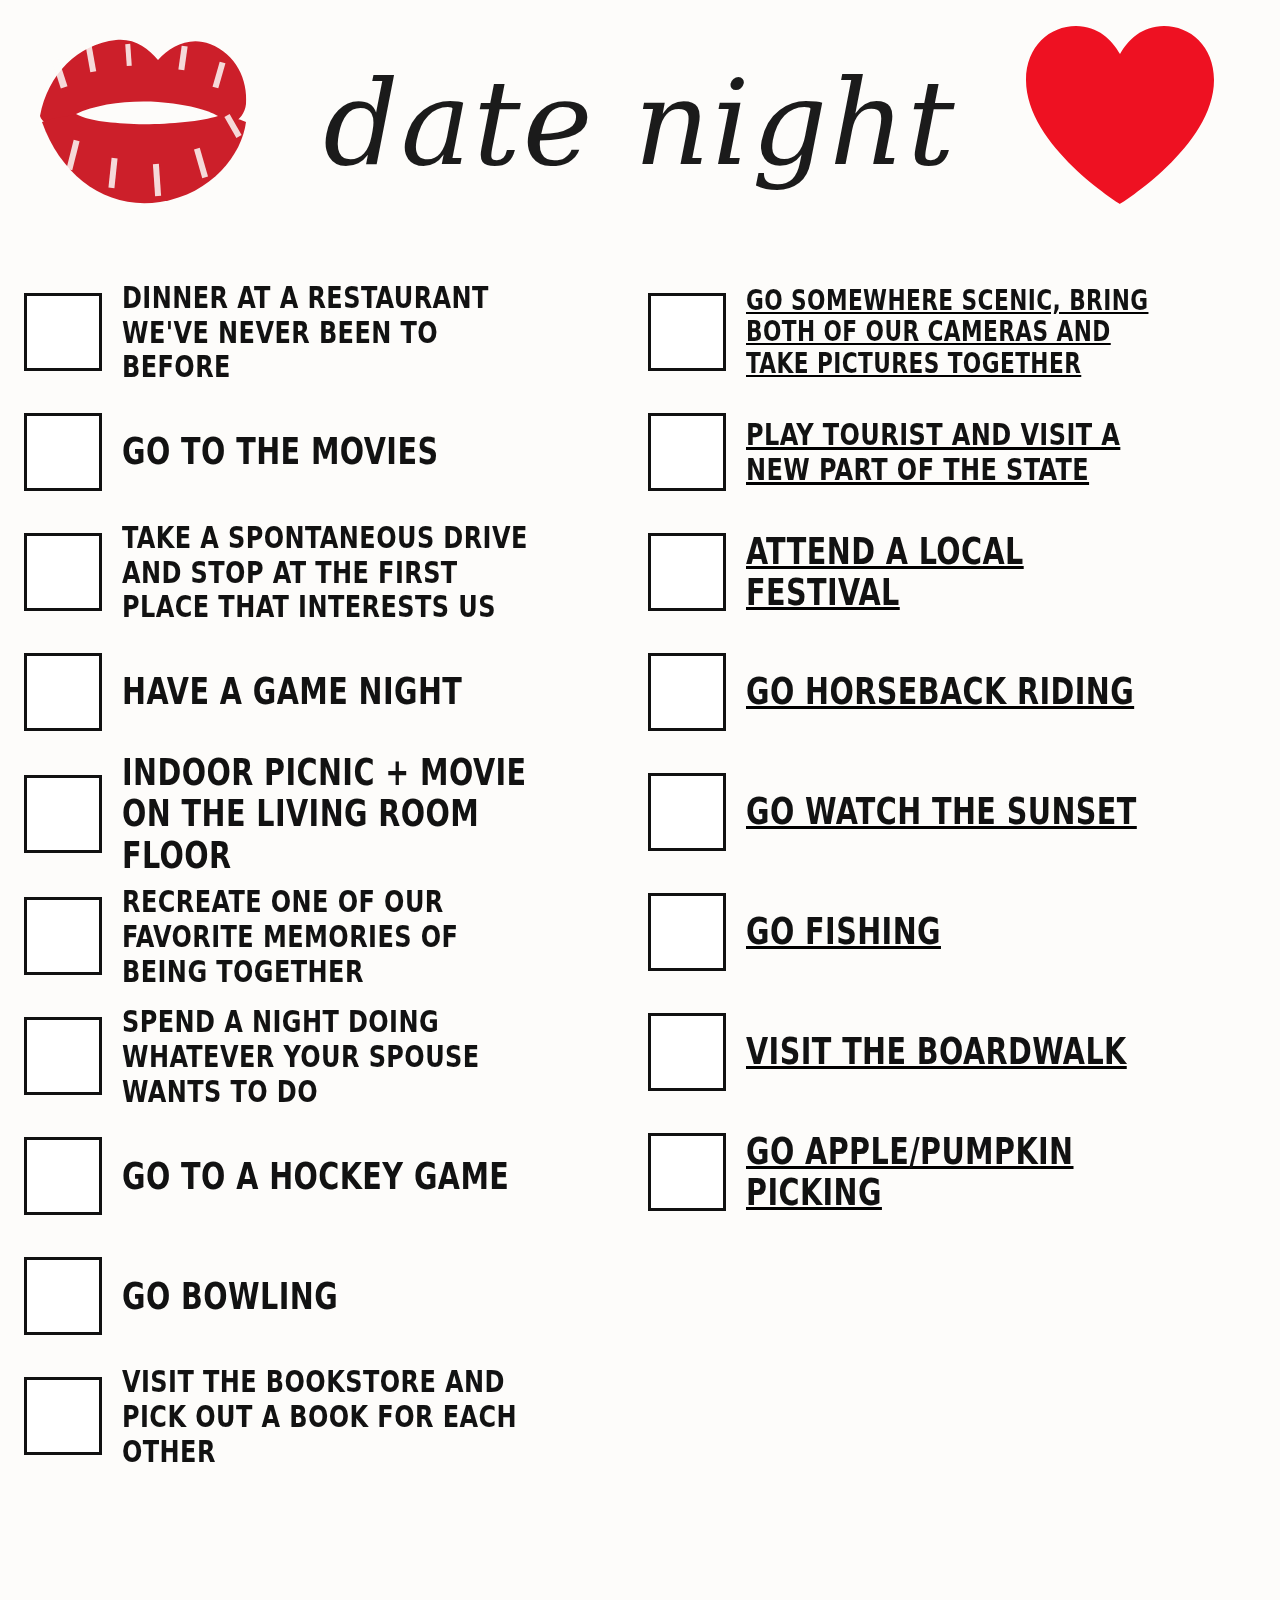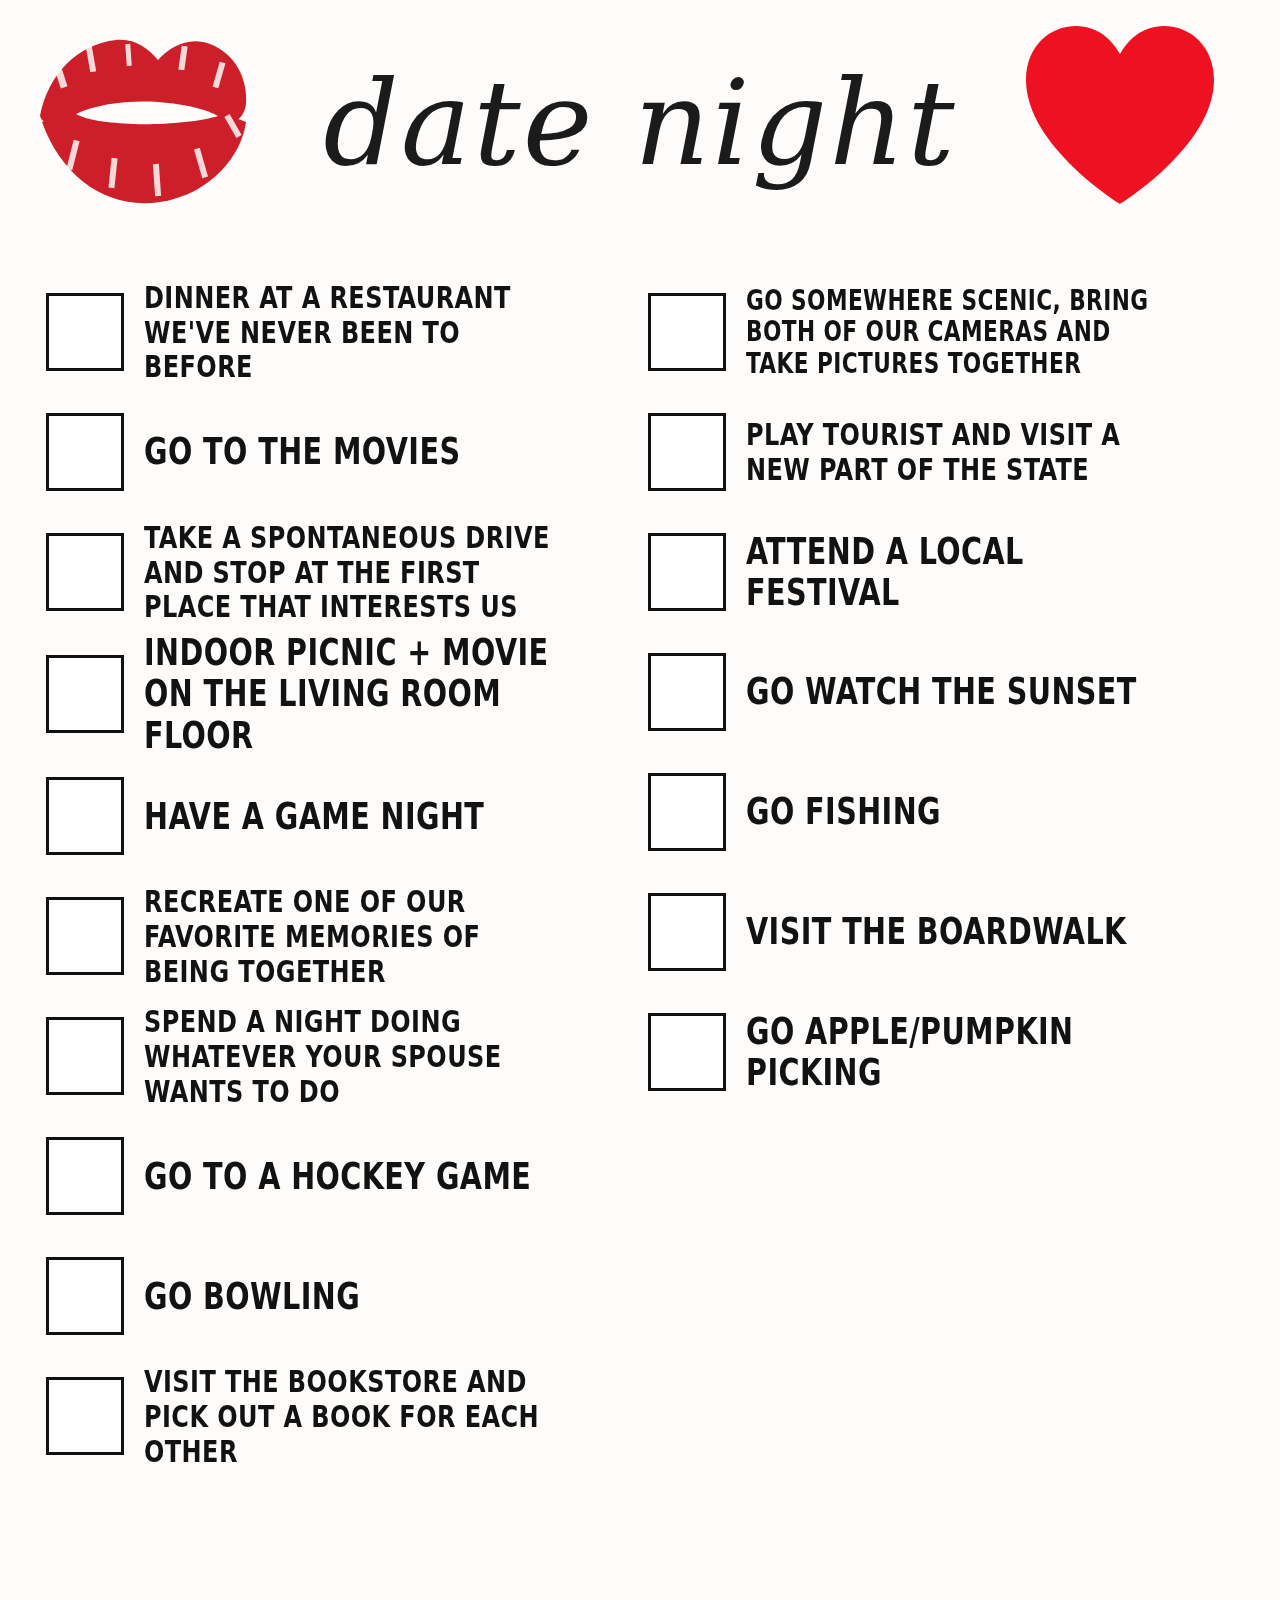--- a/index.html
+++ b/index.html
@@ -65,23 +65,23 @@
   .columns {
     position: absolute;
     top: 272px;
     left: 0;
     width: 1280px;
     display: flex;
   }
 
   .column {
     width: 640px;
-    padding: 0 18px 0 46px;
-  }
-  .column.right { padding-left: 8px; padding-right: 40px; }
+    padding: 0 18px 0 24px;
+  }
+  .column.right { padding-left: 8px; padding-right: 40px; text-decoration: underline; }
 
   .row {
     display: flex;
     align-items: center;
     min-height: 120px;
   }
 
   .checkbox {
     flex: 0 0 auto;
     width: 78px;
@@ -159,28 +159,28 @@
       <div class="row">
         <div class="checkbox"></div>
         <div class="label size-lg">GO TO THE MOVIES</div>
       </div>
       <div class="row">
         <div class="checkbox"></div>
         <div class="label size-md">TAKE A SPONTANEOUS DRIVE AND STOP AT THE FIRST PLACE THAT INTERESTS US</div>
       </div>
       <div class="row">
         <div class="checkbox"></div>
+        <div class="label size-lg">HAVE A GAME NIGHT</div>
+      </div>
+      <div class="row">
+        <div class="checkbox"></div>
         <div class="label size-lg">INDOOR PICNIC + MOVIE ON THE LIVING ROOM FLOOR</div>
       </div>
       <div class="row">
         <div class="checkbox"></div>
-        <div class="label size-lg">HAVE A GAME NIGHT</div>
-      </div>
-      <div class="row">
-        <div class="checkbox"></div>
         <div class="label size-md">RECREATE ONE OF OUR FAVORITE MEMORIES OF BEING TOGETHER</div>
       </div>
       <div class="row">
         <div class="checkbox"></div>
         <div class="label size-md">SPEND A NIGHT DOING WHATEVER YOUR SPOUSE WANTS TO DO</div>
       </div>
       <div class="row">
         <div class="checkbox"></div>
         <div class="label size-lg">GO TO A HOCKEY GAME</div>
       </div>
@@ -199,20 +199,24 @@
         <div class="checkbox"></div>
         <div class="label size-sm">GO SOMEWHERE SCENIC, BRING BOTH OF OUR CAMERAS AND TAKE PICTURES TOGETHER</div>
       </div>
       <div class="row">
         <div class="checkbox"></div>
         <div class="label size-md">PLAY TOURIST AND VISIT A NEW PART OF THE STATE</div>
       </div>
       <div class="row">
         <div class="checkbox"></div>
         <div class="label size-lg">ATTEND A LOCAL FESTIVAL</div>
+      </div>
+      <div class="row">
+        <div class="checkbox"></div>
+        <div class="label size-lg">GO HORSEBACK RIDING</div>
       </div>
       <div class="row">
         <div class="checkbox"></div>
         <div class="label size-lg">GO WATCH THE SUNSET</div>
       </div>
       <div class="row">
         <div class="checkbox"></div>
         <div class="label size-lg">GO FISHING</div>
       </div>
       <div class="row">

